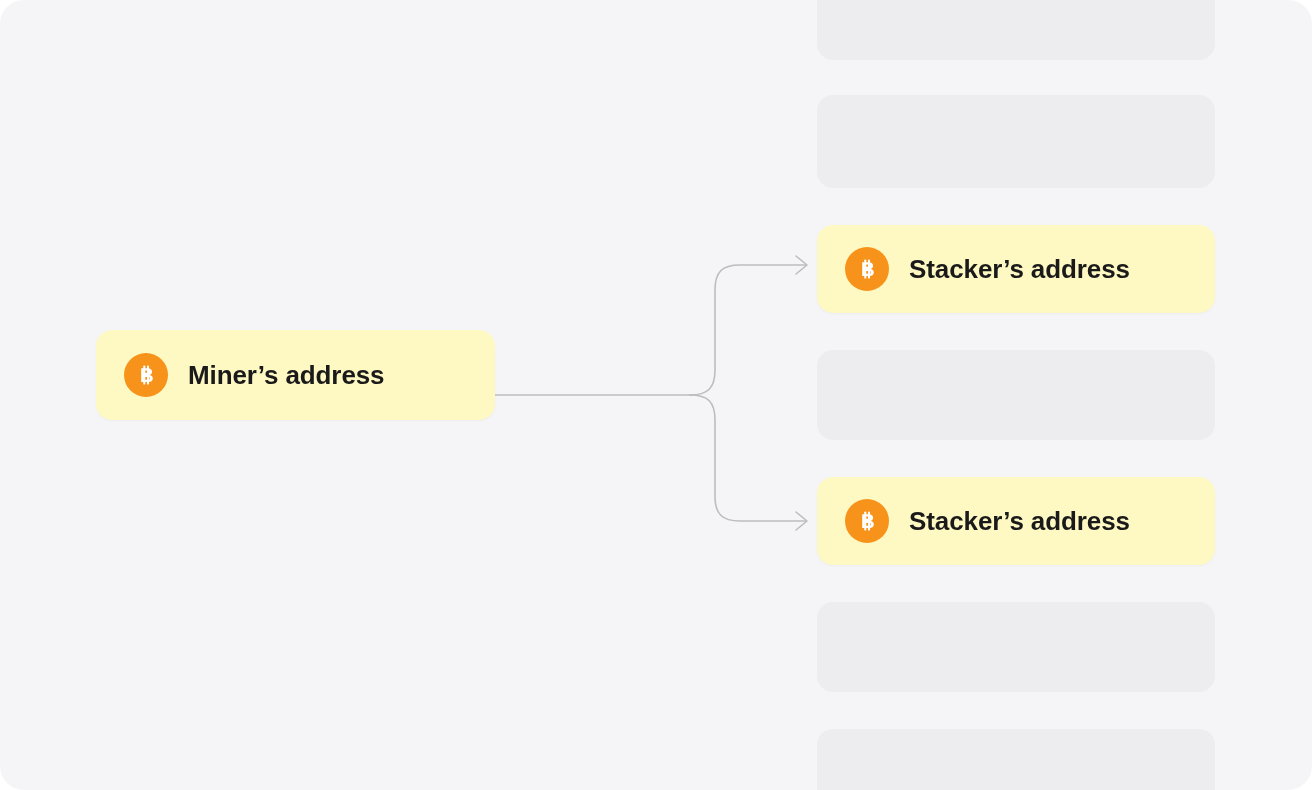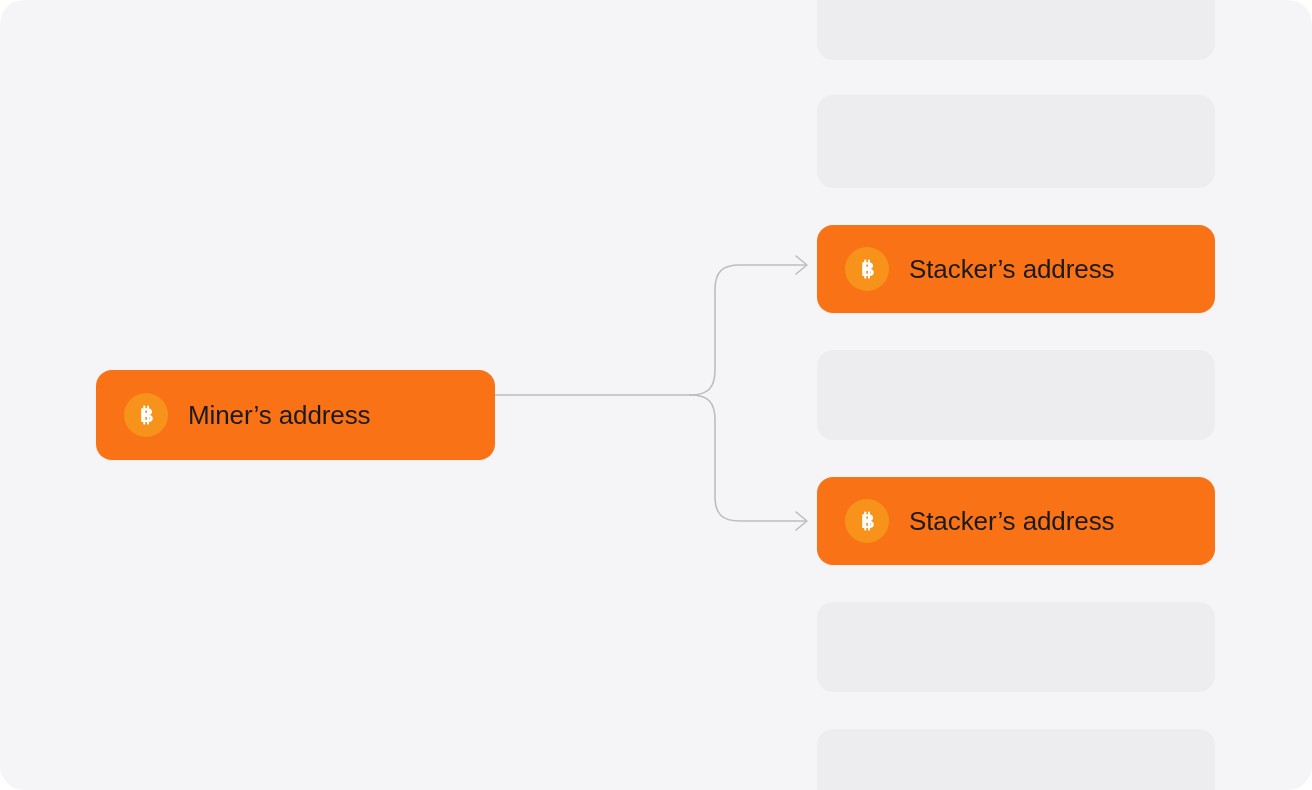--- a/index.html
+++ b/index.html
@@ -37,25 +37,26 @@
   
   .card {
     position: absolute;
     box-sizing: border-box;
     border-radius: 16px;
   }
   .card.placeholder {
     background: #ededf0;
   }
   .card.node {
-    background: #f97316;
+    background: #fef9c3;
     display: flex;
     align-items: center;
     padding-left: 28px;
     box-shadow: 0 1px 2px rgba(16,16,24,0.035);
+    font-weight: bold;
   }
 
   
   .coin-icon {
     flex: 0 0 auto;
     width: 44px;
     height: 44px;
     border-radius: 50%;
     background: #f7931a;
     display: flex;
@@ -72,21 +73,21 @@
     font-size: 26px;
     line-height: 1;
     letter-spacing: -0.1px;
     color: #1a1a1a;
     white-space: nowrap;
   }
 
   
   #miner-card {
     left: 96px;
-    top: 370px;
+    top: 330px;
     width: 399px;
     height: 90px;
     align-items: center;
   }
 
   
   .col-right { left: 817px; width: 398px; }
 </style>
 </head>
 <body>

